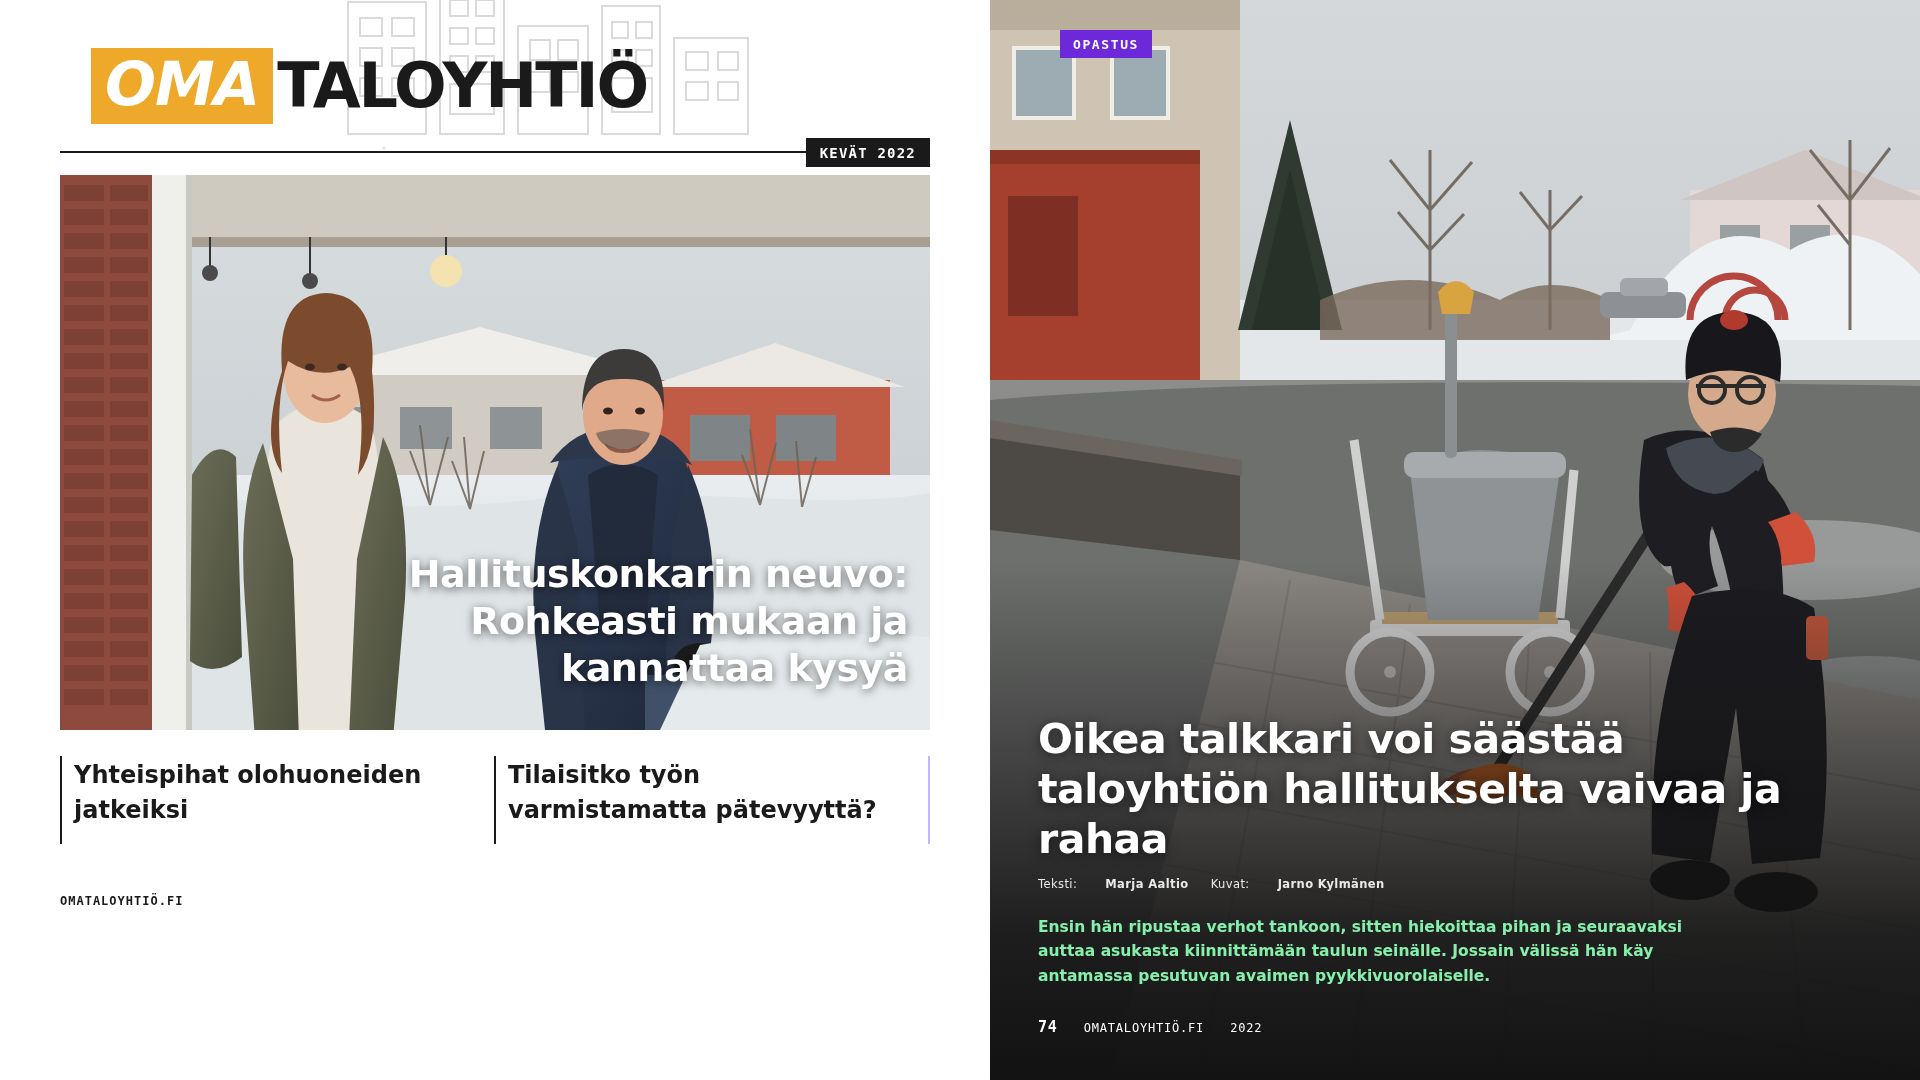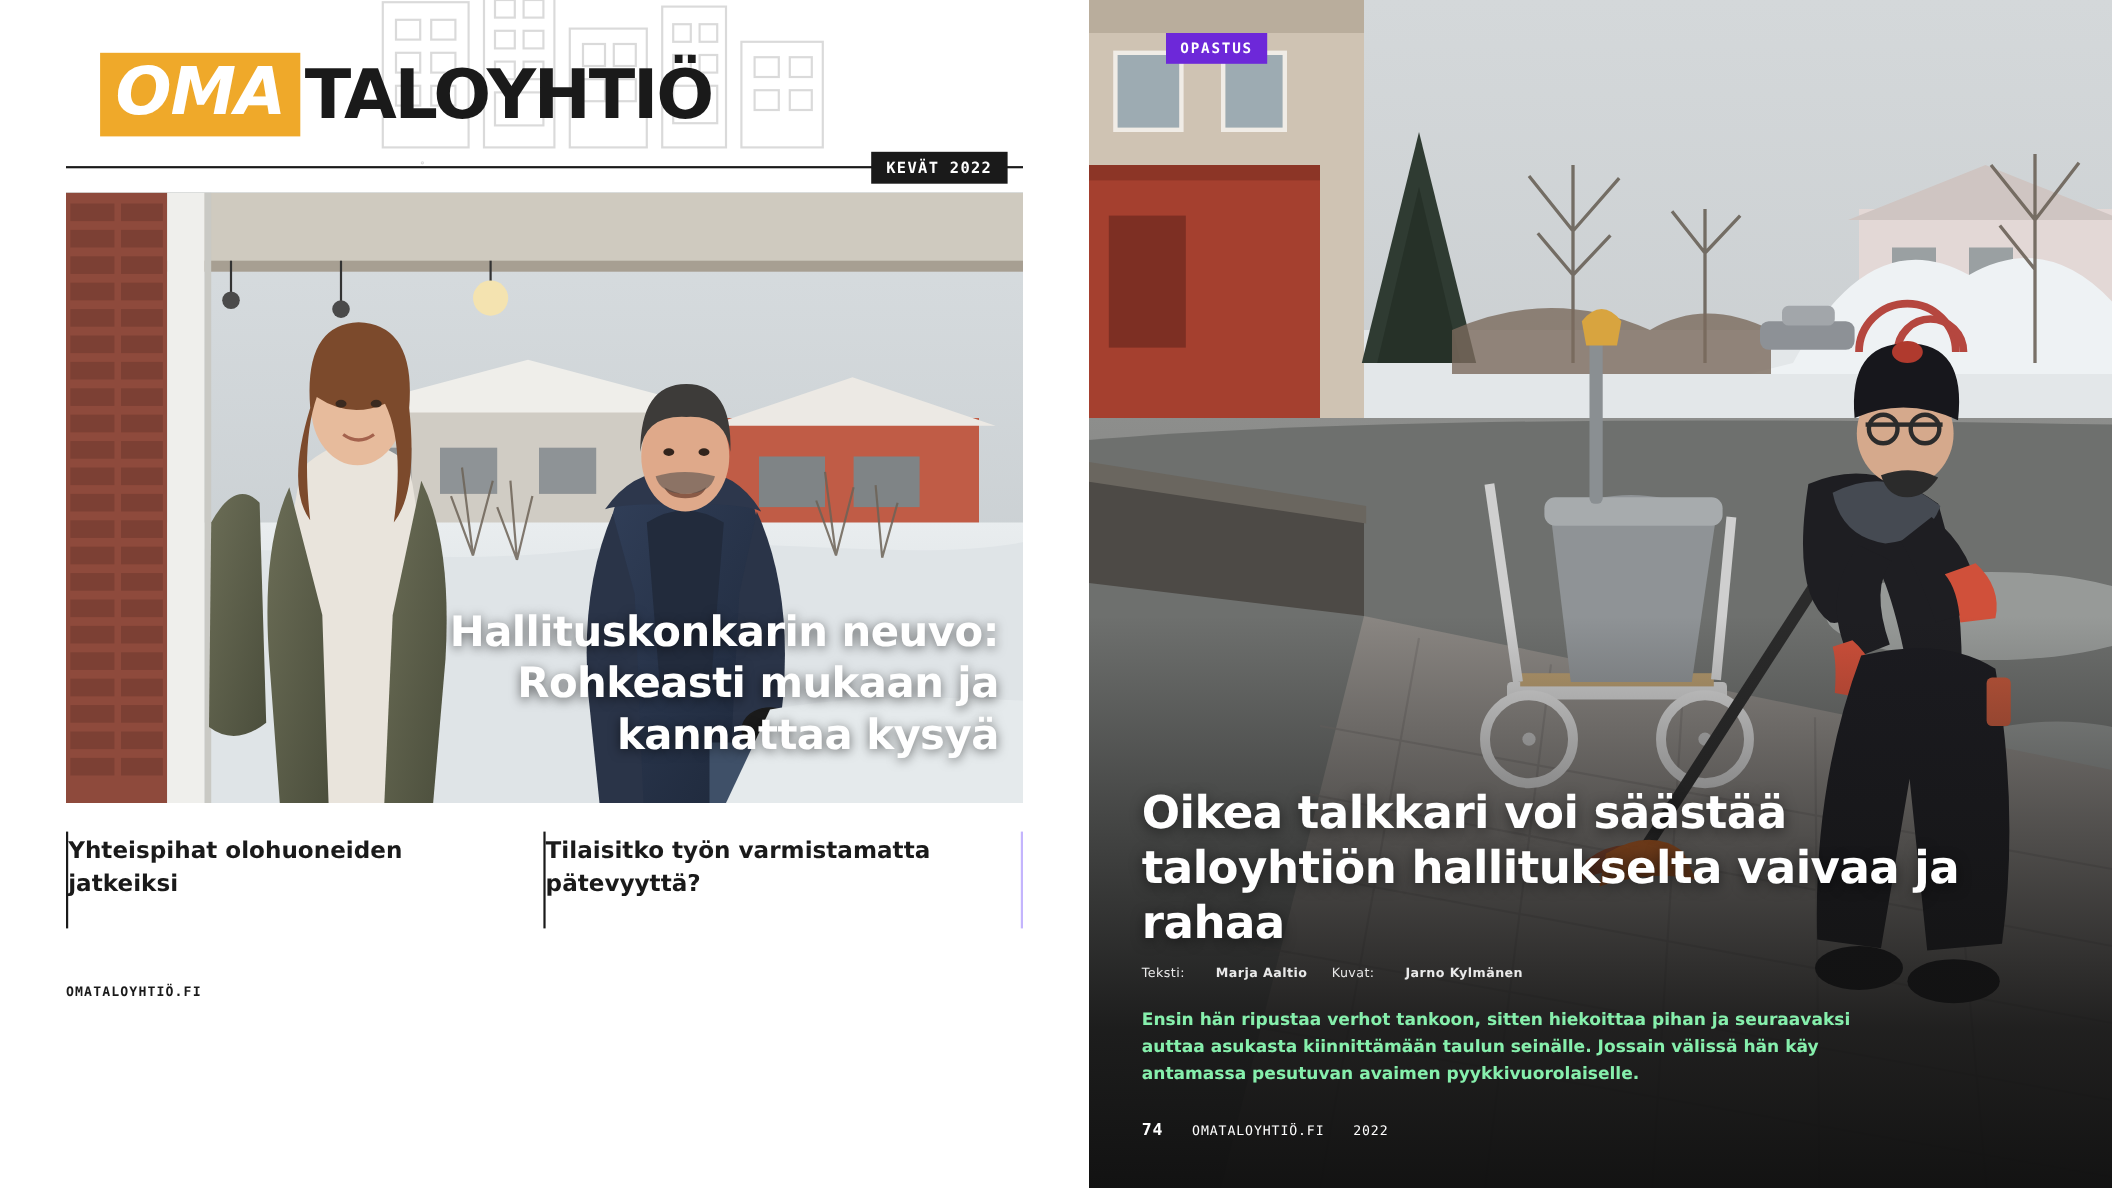--- a/index.html
+++ b/index.html
@@ -59,21 +59,21 @@
   .masthead-rule {
     position: absolute;
     left: 0; right: 0;
     bottom: 22px;
     height: 2px;
     background: #1a1a1a;
     z-index: 1;
   }
   .issue-badge {
     position: absolute;
-    right: 14px;
+    right: 0;
     bottom: 8px;
     background: #1a1a1a;
     color: #ffffff;
     font-size: 14px;
     font-weight: 700;
     letter-spacing: 1.2px;
     padding: 7px 14px 6px 14px;
     z-index: 2;
     font-family: "DejaVu Sans Mono", monospace;
   }
@@ -114,22 +114,22 @@
 
   
   .teasers {
     display: flex;
     margin-top: 26px;
     width: 870px;
   }
   .teaser {
     flex: 1;
     border-left: 2px solid #1a1a1a;
-    padding: 2px 28px 2px 0;
-    font-size: 21px;
+    padding: 2px 28px 2px 12px;
+    font-size: 24px;
     line-height: 1.45;
     font-weight: 700;
     color: #1a1a1a;
     min-height: 88px;
     font-family: "DejaVu Sans", sans-serif;
   }
   .teaser:last-child { border-right: 2px solid #c4b5fd; }
 
   .cover-footer {
     margin-top: 50px;

